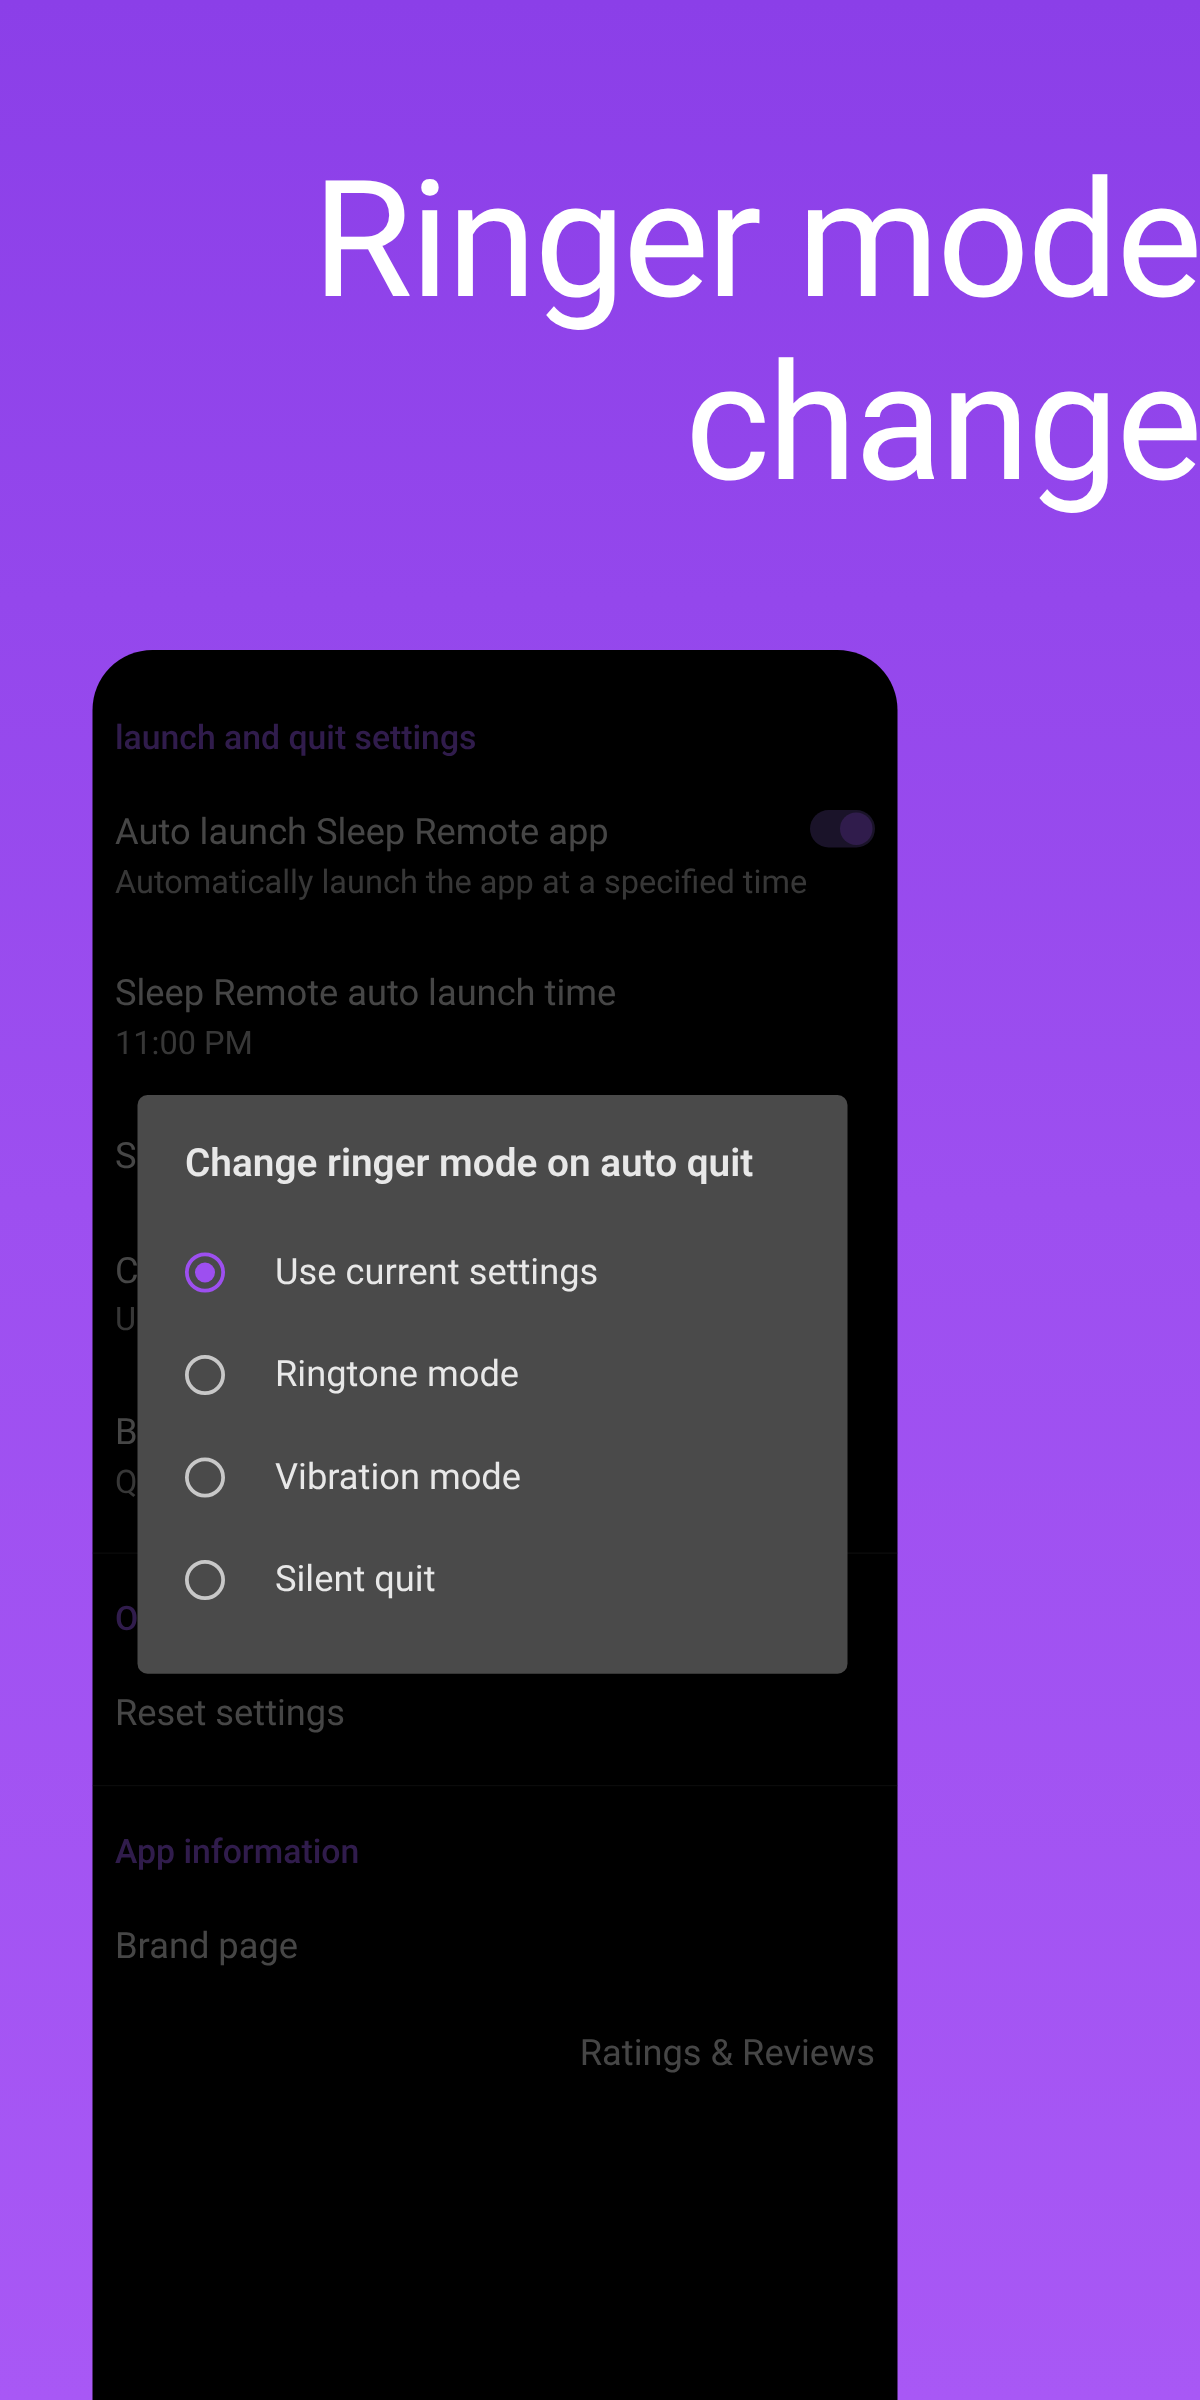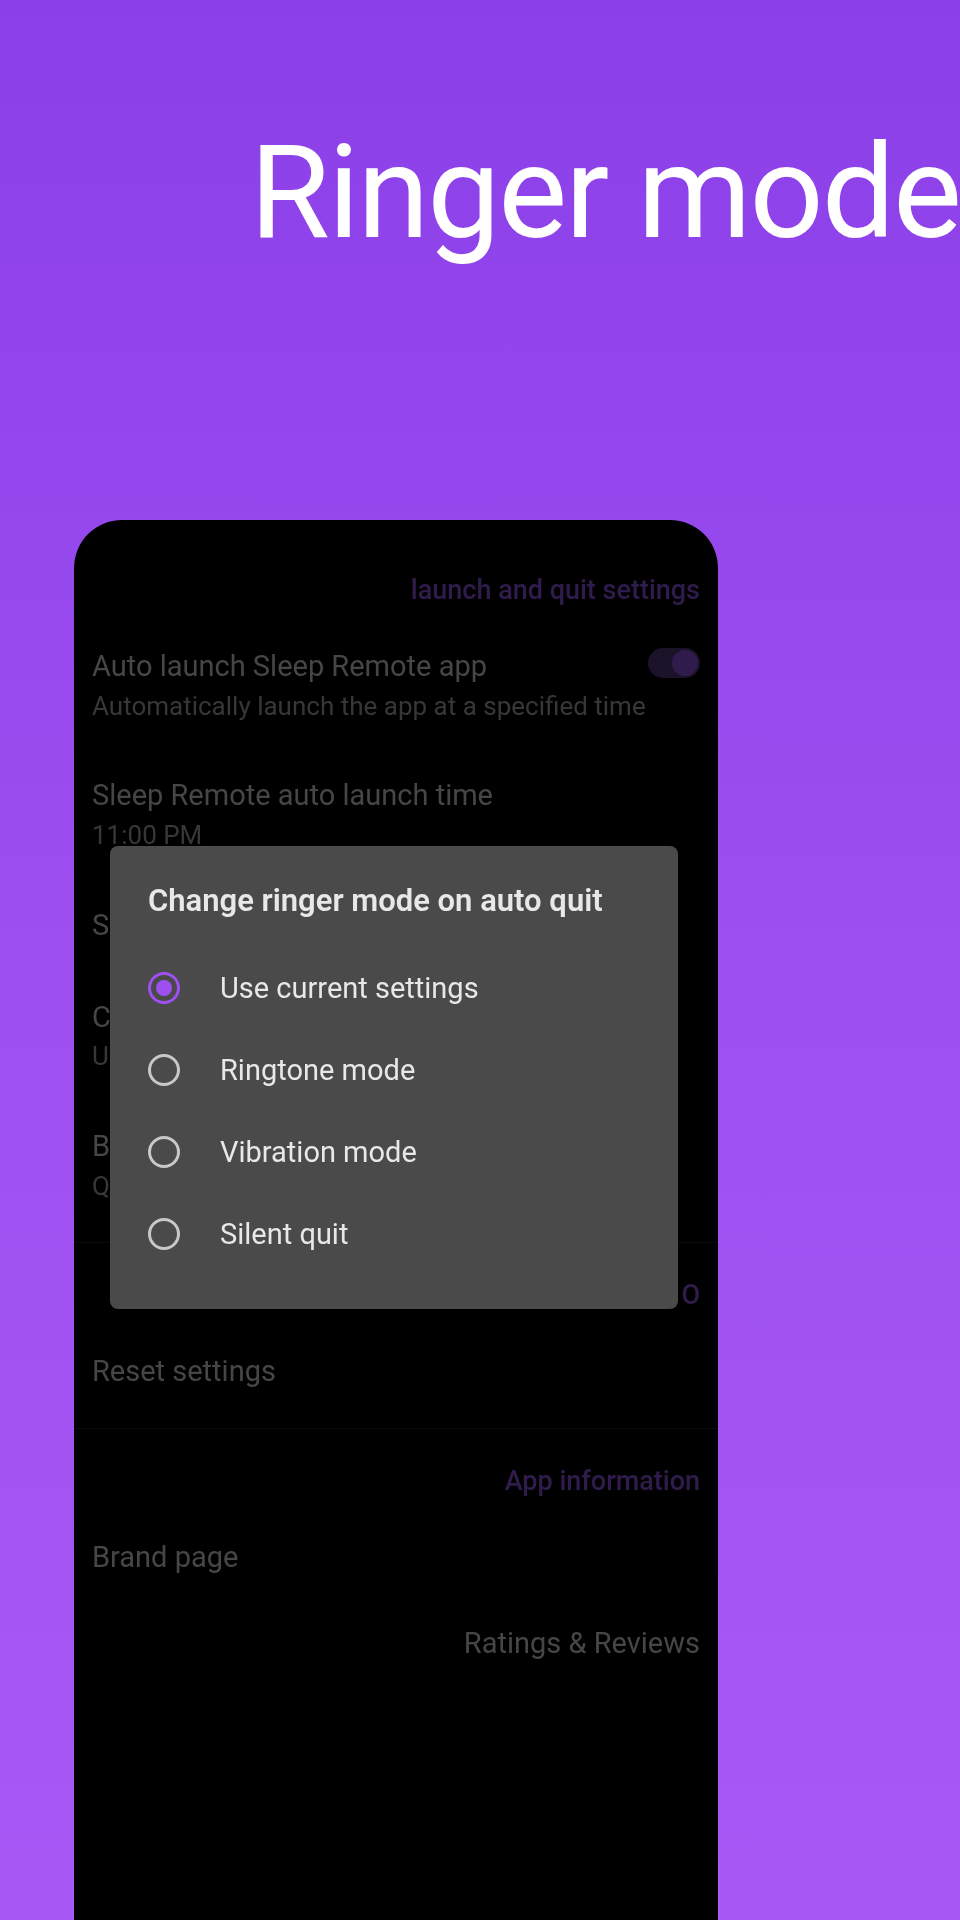--- a/index.html
+++ b/index.html
@@ -33,21 +33,20 @@
       background: #000000;
       border-radius: 48px 48px 0 0;
       padding: 38px 18px 0 18px;
       overflow: hidden;
     }
     .section-header {
       color: #6B3FA8;
       font-size: 27px;
       font-weight: 500;
       padding: 16px 0 24px 0;
-      text-align: right;
     }
     .setting-item {
       padding: 18px 0;
     }
     .setting-title {
       color: #9B9B9B;
       font-size: 29px;
       font-weight: 400;
       line-height: 1.3;
     }
@@ -79,21 +78,21 @@
       right: 2px;
       top: 2px;
     }
     .divider {
       height: 1px;
       background: #1A1A1A;
       margin: 20px -18px;
     }
     .dialog-overlay {
       position: absolute;
-      top: 846px;
+      top: 876px;
       left: 110px;
       width: 568px;
       background: #4A4A4A;
       border-radius: 8px;
       padding: 36px 0 34px 0;
     }
     .dialog-title {
       color: #E8E8E8;
       font-size: 31px;
       font-weight: 600;
@@ -139,20 +138,21 @@
     .truncated {
       white-space: nowrap;
       overflow: hidden;
     }
   </style>
 </head>
 <body>
 
 <div class="hero-title">
   <div>Ringer mode</div>
+  <div>change</div>
 </div>
 
 <div class="phone-frame">
   <div class="dimmed">
     <div class="section-header">launch and quit settings</div>
 
     <div class="setting-item setting-row">
       <div>
         <div class="setting-title">Auto launch Sleep Remote app</div>
         <div class="setting-subtitle">Automatically launch the app at a specified time</div>

